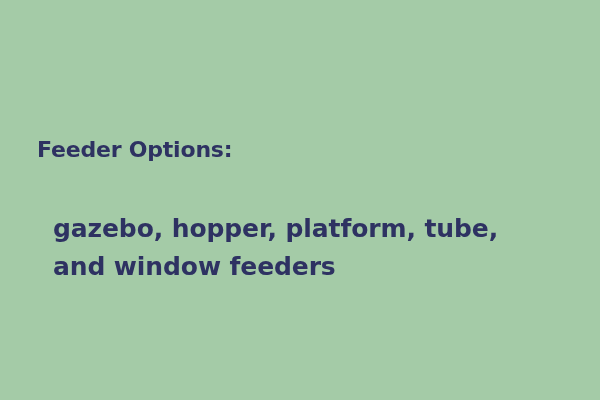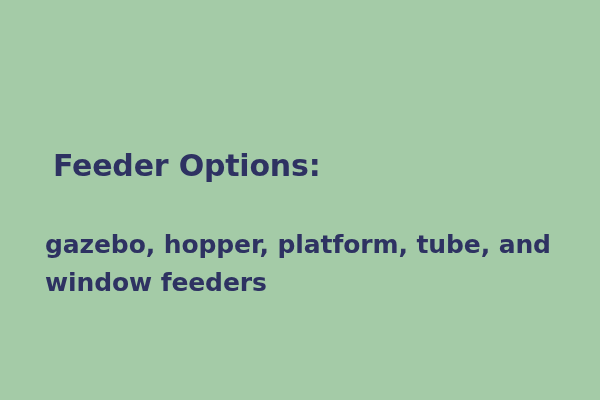--- a/index.html
+++ b/index.html
@@ -25,32 +25,32 @@
   }
 
   #text-block {
     position: absolute;
     left: 37px;
     top: 128px;
     width: 534px;
   }
 
   #heading {
-    margin: 16px;
+    margin: 0;
     font-family: "DejaVu Sans", "Liberation Sans", sans-serif;
-    font-size: 30px;
+    font-size: 22px;
     line-height: 44px;
     font-weight: 700;
     letter-spacing: -0.2px;
     color: #2e3262;
     white-space: nowrap;
   }
 
   #body-text {
-    margin: 8px;
+    margin: 16px;
     padding-top: 22px;
     font-family: "DejaVu Sans", "Liberation Sans", sans-serif;
     font-size: 25px;
     line-height: 38px;
     font-weight: 700;
     letter-spacing: -0.1px;
     color: #2e3262;
     max-width: 534px;
   }
 </style>

